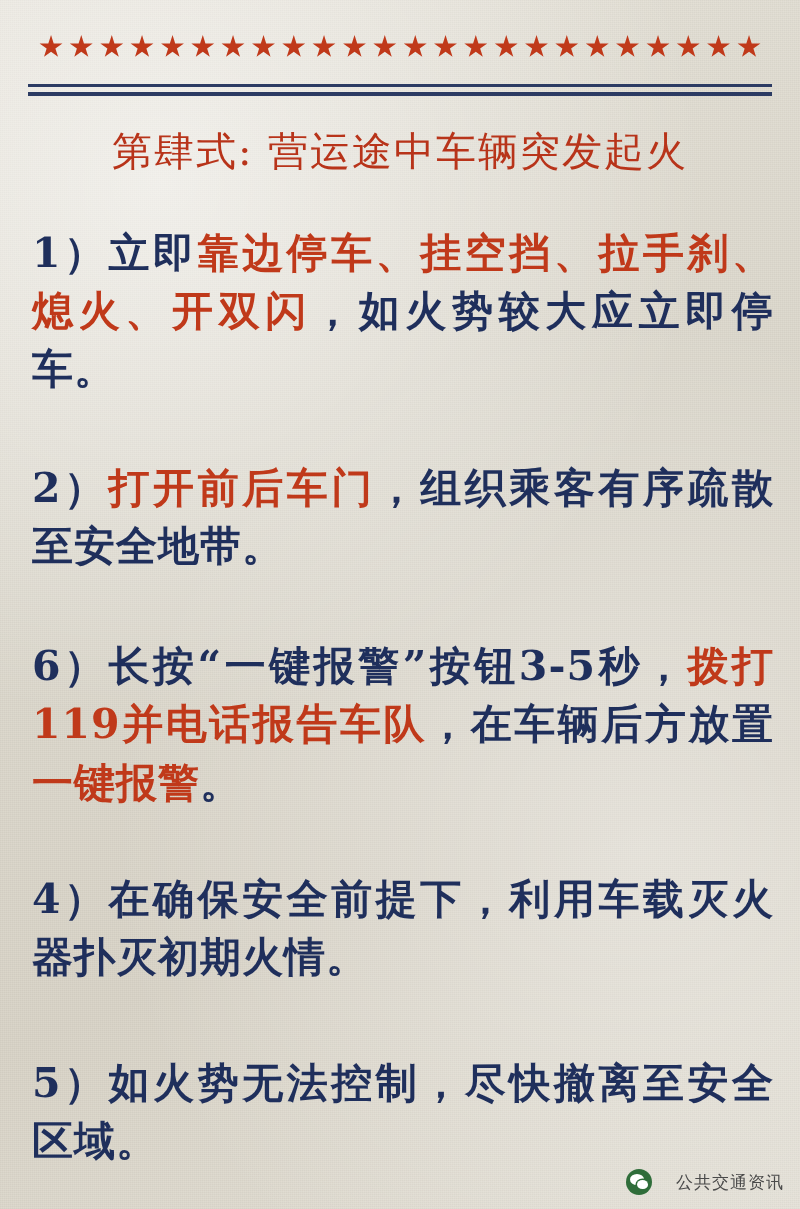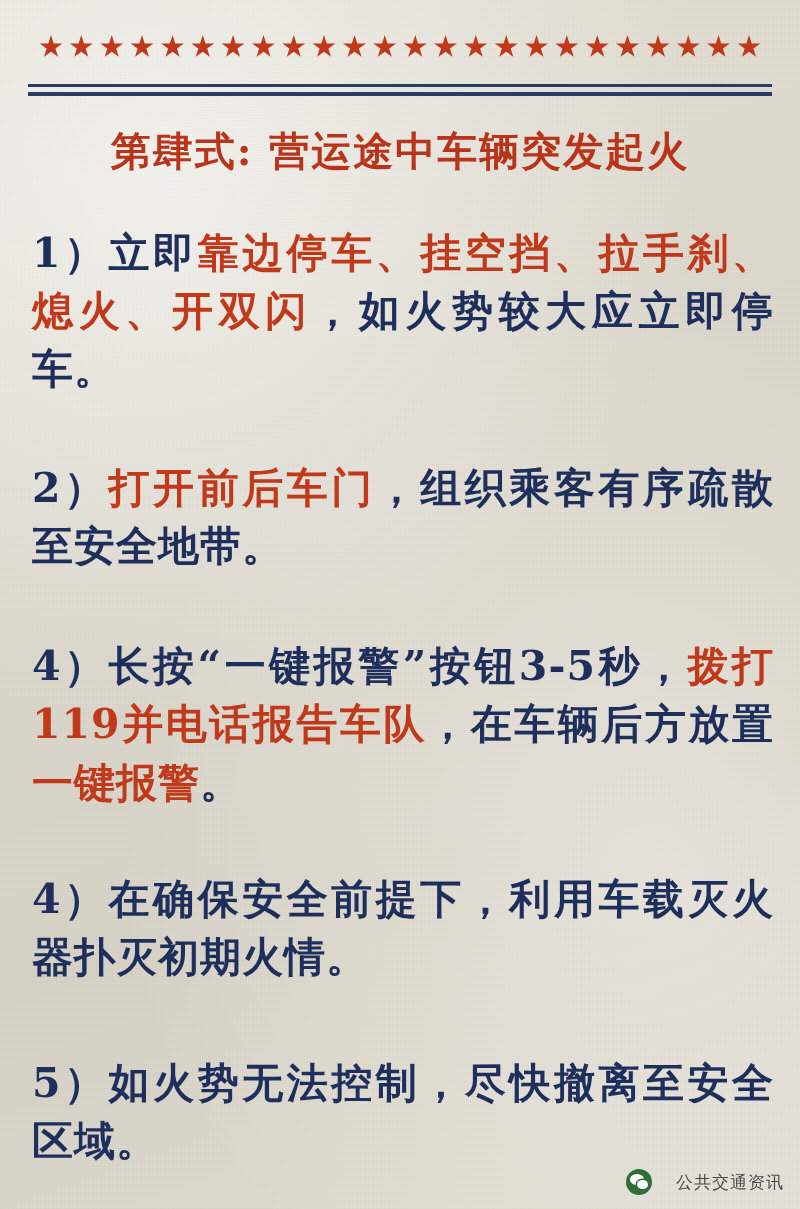--- a/index.html
+++ b/index.html
@@ -75,21 +75,21 @@
 
   
   .title {
     position: absolute;
     top: 124px;
     left: 0;
     width: 800px;
     text-align: center;
     color: #b8341a;
     font-size: 40px;
-    font-weight: bold;
+    font-weight: normal;
     letter-spacing: 2px;
     font-family: "DejaVu Serif", "Liberation Serif", serif;
   }
 
   
   .body-block {
     position: absolute;
     top: 224px;
     left: 32px;
     width: 742px;
@@ -190,21 +190,21 @@
     <div class="rule-thin"></div>
     <div class="rule-gap"></div>
     <div class="rule-thick"></div>
   </div>
 
   <div class="title">第肆式: 营运途中车辆突发起火</div>
 
   <div class="body-block">
     <div class="para p1"><span>1）立即</span><span class="hi">靠边停车、挂空挡、拉手刹、熄火、开双闪</span><span>，如火势较大应立即停车。</span></div>
     <div class="para p2"><span>2）</span><span class="hi">打开前后车门</span><span>，组织乘客有序疏散至安全地带。</span></div>
-    <div class="para p3"><span>4）长按“一键报警”按钮3-5秒，</span><span class="hi">拨打119并电话报告车队</span><span>，在车辆后方放置</span><span class="hi">一键报警</span><span>。</span></div>
+    <div class="para p3"><span>6）长按“一键报警”按钮3-5秒，</span><span class="hi">拨打119并电话报告车队</span><span>，在车辆后方放置</span><span class="hi">一键报警</span><span>。</span></div>
     <div class="para p4"><span>4）在确保安全前提下，利用车载灭火器扑灭初期火情。</span></div>
     <div class="para p5"><span>5）如火势无法控制，尽快撤离至安全区域。</span></div>
   </div>
 
   <div class="footer">
     <span class="wechat-badge"></span>
     <span class="footer-label">公共交通资讯</span>
   </div>
 
 </div>

